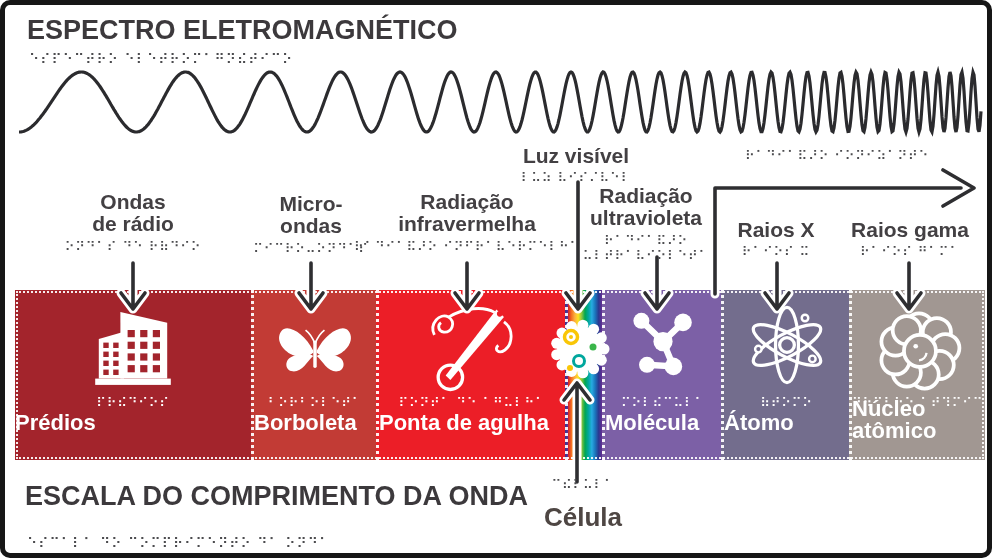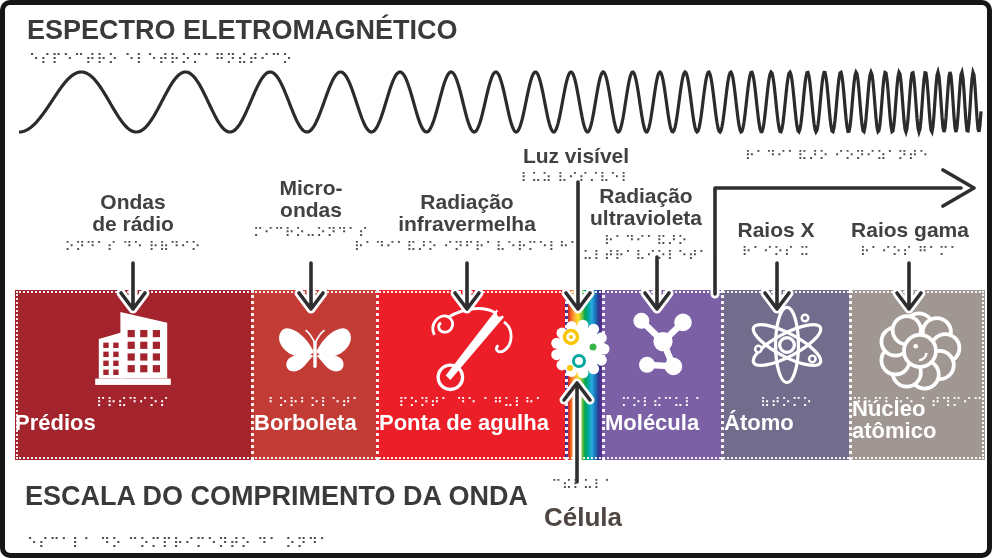--- a/index.html
+++ b/index.html
@@ -52,21 +52,21 @@
 <div class="canvas">
 
   <div class="title">ESPECTRO ELETROMAGNÉTICO</div>
   <div class="braille title-braille">⠑⠎⠏⠑⠉⠞⠗⠕ ⠑⠇⠑⠞⠗⠕⠍⠁⠛⠝⠮⠞⠊⠉⠕</div>
 
   <div class="cat" style="left:128px;top:186px">
     <span class="ln">Ondas</span>
     <span class="ln">de rádio</span>
     <span class="braille">⠕⠝⠙⠁⠎ ⠙⠑ ⠗⠷⠙⠊⠕</span>
   </div>
-  <div class="cat" style="left:306px;top:172px">
+  <div class="cat" style="left:306px;top:188px">
     <span class="ln">Micro-</span>
     <span class="ln">ondas</span>
     <span class="braille">⠍⠊⠉⠗⠕⠤⠕⠝⠙⠁⠎</span>
   </div>
   <div class="cat" style="left:462px;top:186px">
     <span class="ln">Radiação</span>
     <span class="ln">infravermelha</span>
     <span class="braille">⠗⠁⠙⠊⠁⠯⠜⠕ ⠊⠝⠋⠗⠁⠧⠑⠗⠍⠑⠇⠓⠁</span>
   </div>
   <div class="cat" style="left:571px;top:140px">

